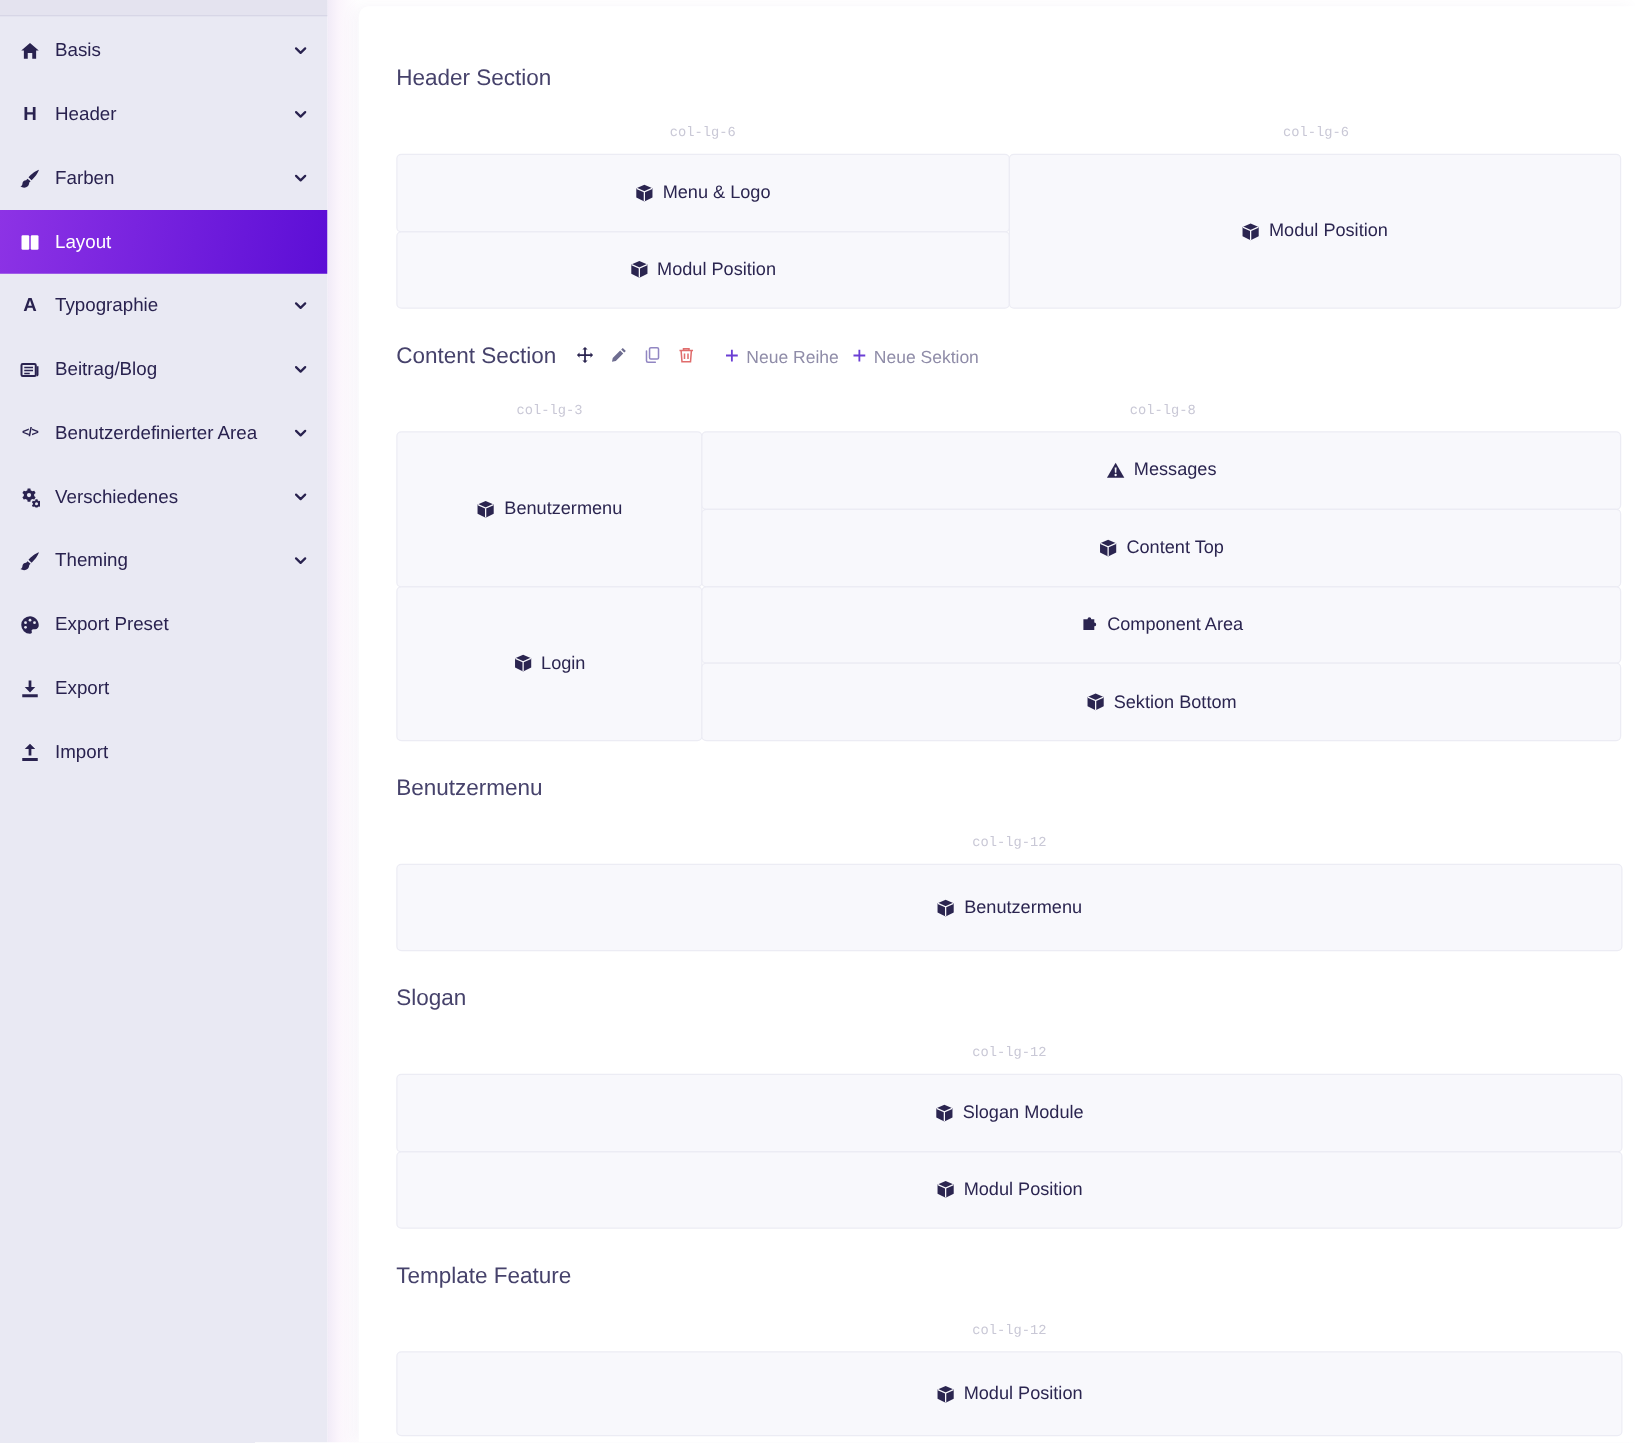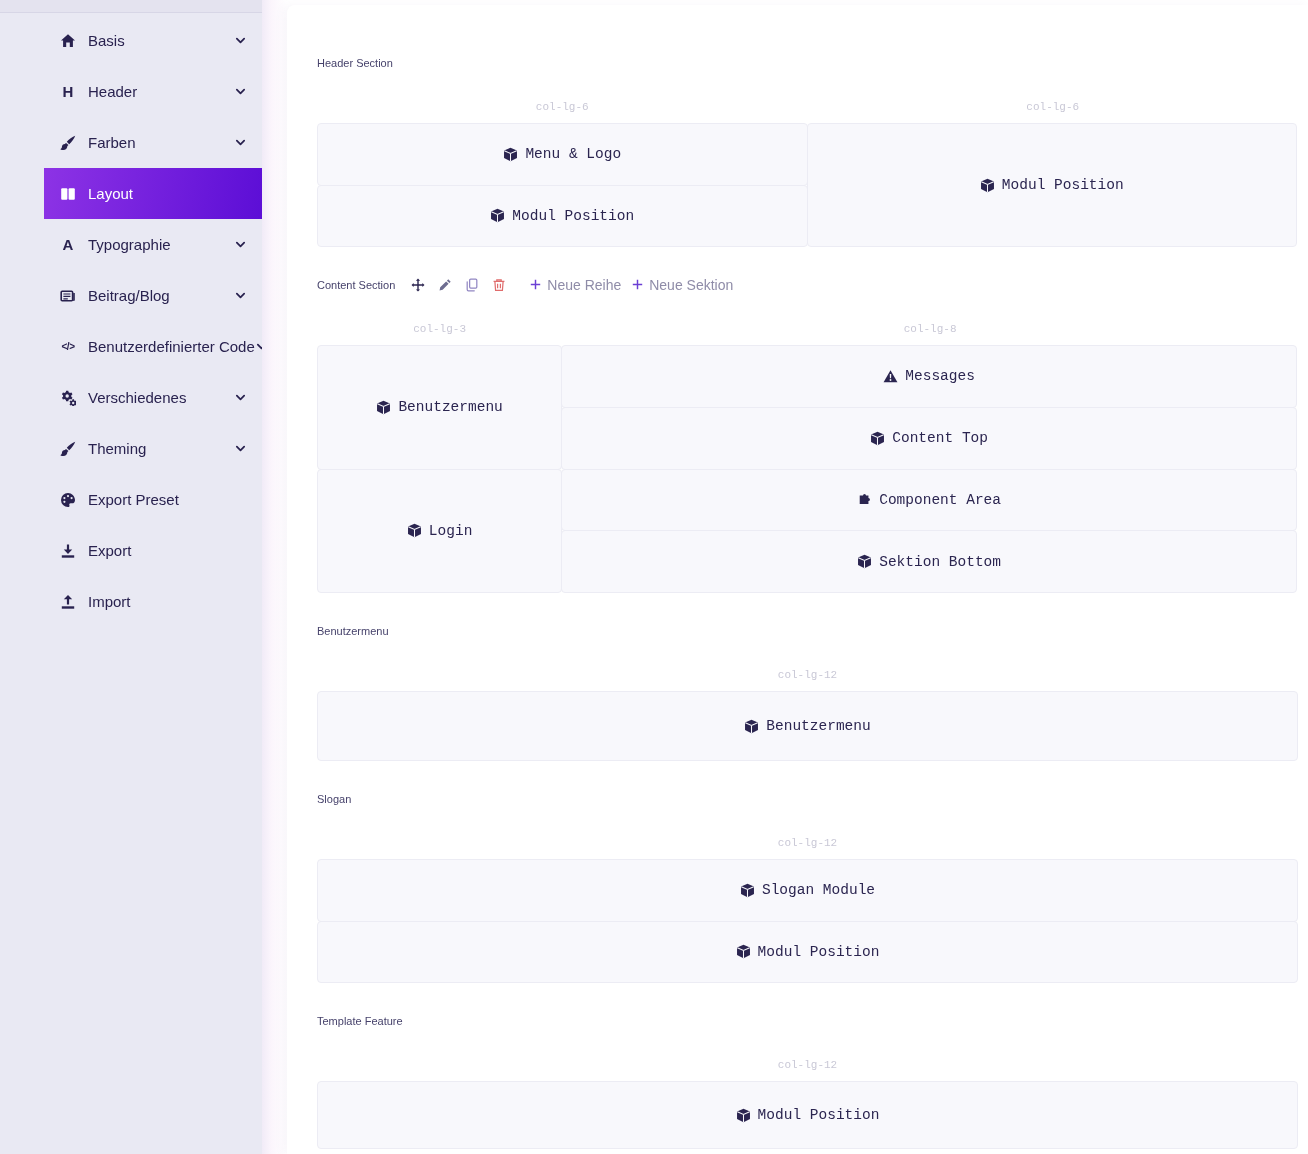--- a/index.html
+++ b/index.html
@@ -3,58 +3,58 @@
 <meta charset="utf-8">
 <style>
   * { box-sizing: border-box; }
   html,body { margin:0; padding:0; }
   body { font-family:"Liberation Sans", sans-serif; background:#ffffff; }
   .app { display:flex; width:1308px; height:1154px; overflow:hidden; }
 
   
   .sidebar { flex:0 0 262px; width:262px; background:#e9e9f3; }
   .sidebar-strip { height:13px; background:#e4e3ef; border-bottom:1px solid #d7d6e6; }
-  .nav { padding-top:2px;padding-left:44px; }
+  .nav { padding-top:2px; }
   .side-item { height:51px; display:flex; align-items:center; padding:0 15px 0 13px;
                color:#29224f; font-size:15px; cursor:pointer; }
   .side-item .ic { width:22px; height:18px; display:flex; align-items:center; justify-content:center;
                    margin-right:9px; flex:none; color:#29224f; }
   .side-item .lbl { flex:1; white-space:nowrap; }
   .side-item .chev { display:flex; color:#29224f; }
   .side-item.active { background:linear-gradient(100deg,#8d33e5 0%,#5c0ed6 100%); color:#fff; }
   .side-item.active .ic { color:#fff; }
   .glyph-b { font-weight:700; font-size:15px; }
   .glyph-code { font-weight:700; font-size:10px; letter-spacing:-0.5px; }
 
   
   .main { flex:1; background:linear-gradient(90deg,#f1ebf7 0px,#fbf5fc 9px,#ffffff 25px);
           padding:5px 0 0 25px; }
   .card { background:#ffffff; border-top-left-radius:8px; height:1149px;
           padding:49px 10px 0 30px; overflow:hidden;
           box-shadow:-4px 0 10px rgba(110,70,160,0.05); }
 
   .section { margin-bottom:29px; }
   .section-head { display:flex; align-items:center; margin:0 0 30px 0; height:17px; }
-  .section-title { font-size:11px; font-weight:400; color:#46426b; margin:0; }
-  .tools { display:flex; align-items:center; margin-left:16px; }
+  .section-title { font-size:18px; font-weight:400; color:#46426b; margin:0; }
+  .tools { display:flex; align-items:flex-start; margin-left:16px; }
   .tool { display:inline-flex; margin-right:13px; cursor:pointer; }
   .tool.move   { color:#2b2550; }
   .tool.pencil { color:#6e6d90; }
   .tool.copy   { color:#9186c2; }
   .tool.trash  { color:#e06c6c; }
   .tool-add { display:inline-flex; align-items:center; margin-left:10px; color:#8f8ca8;
               font-size:14px; cursor:pointer; }
   .tool-add .plus { display:inline-flex; color:#6b3fd4; margin-right:5px; }
 
   .col-labels { display:flex; margin-bottom:10px; }
   .col-label { text-align:center; font-family:"Liberation Mono","DejaVu Sans Mono",monospace;
                font-size:11px; color:#c9c8d6; }
 
   .grid { display:flex; }
-  .gcol { display:flex; flex-direction:column;font-family:Liberation Mono, monospace; }
+  .gcol { display:flex; flex-direction:column; }
   .gcol + .gcol { margin-left:-1px; }
   .box { flex:1; background:#f8f8fc; border:1px solid #ececf4; border-radius:4px;
          display:flex; align-items:center; justify-content:center; gap:7px;
          color:#2b2550; font-size:14.5px; cursor:pointer; }
   .box + .box { margin-top:-1px; }
   .bic { display:flex; color:#2b2550; }
 
   .g124 { height:124px; } .g248 { height:248px; } .g70 { height:70px; } .g68 { height:68px; }
   .w25 { width:25%; } .w75 { width:75%; } .w50 { width:50%; } .w100 { width:100%; }
 
@@ -224,21 +224,21 @@
         <span class="chev">
             <svg class="s13">
               <use href="#i-chevron"></use>
             </svg>
           </span>
       </div>
 
 
       <div class="side-item">
         <span class="ic glyph-code">&lt;/&gt;</span>
-        <span class="lbl">Benutzerdefinierter Code</span>
+        <span class="lbl">Benutzerdefinierter Area</span>
         <span class="chev">
             <svg class="s13">
               <use href="#i-chevron"></use>
             </svg>
           </span>
       </div>
 
       <div class="side-item">
         <span class="ic">
             <svg class="s16">

